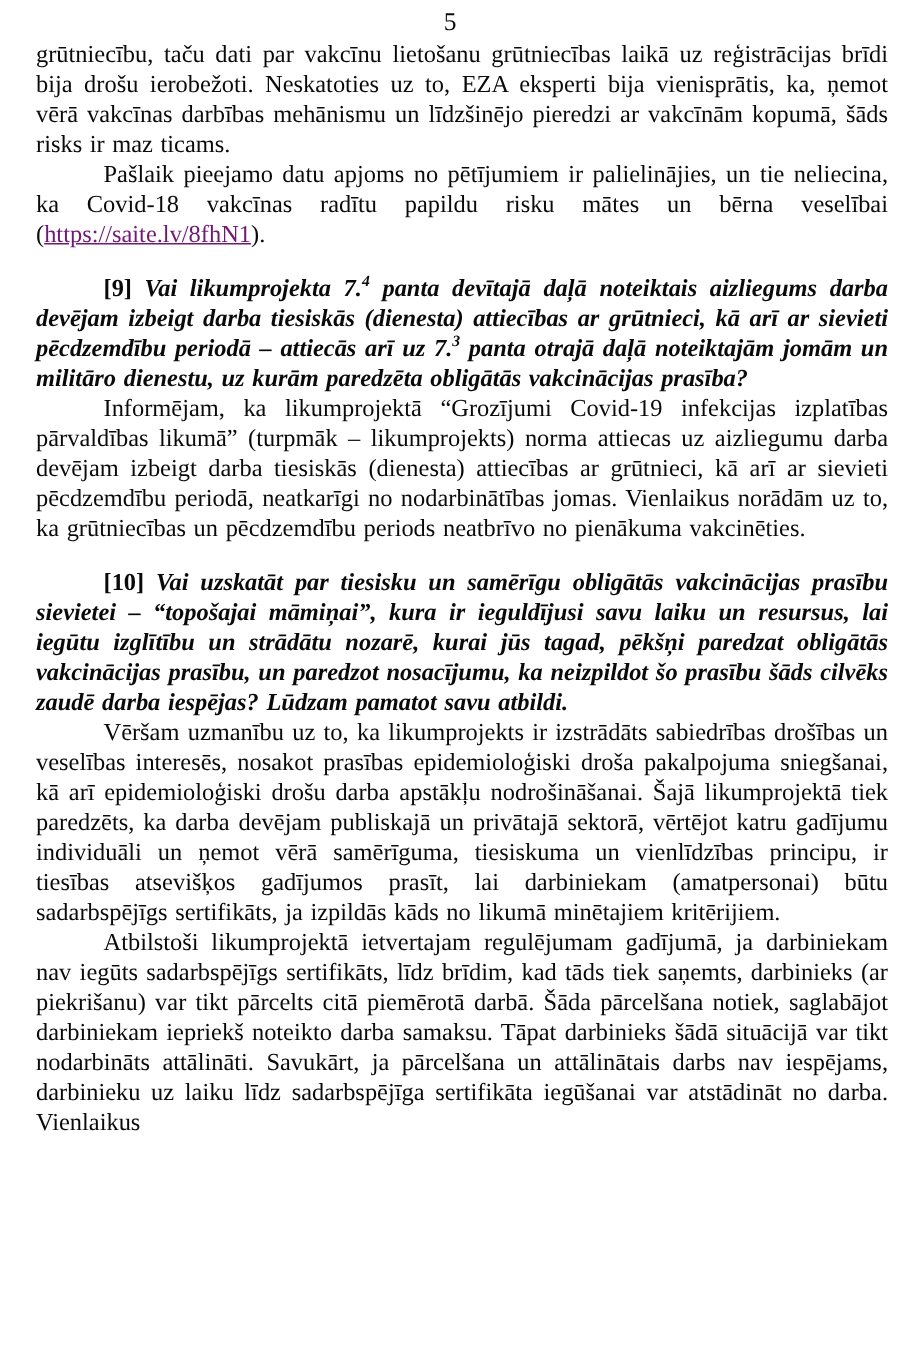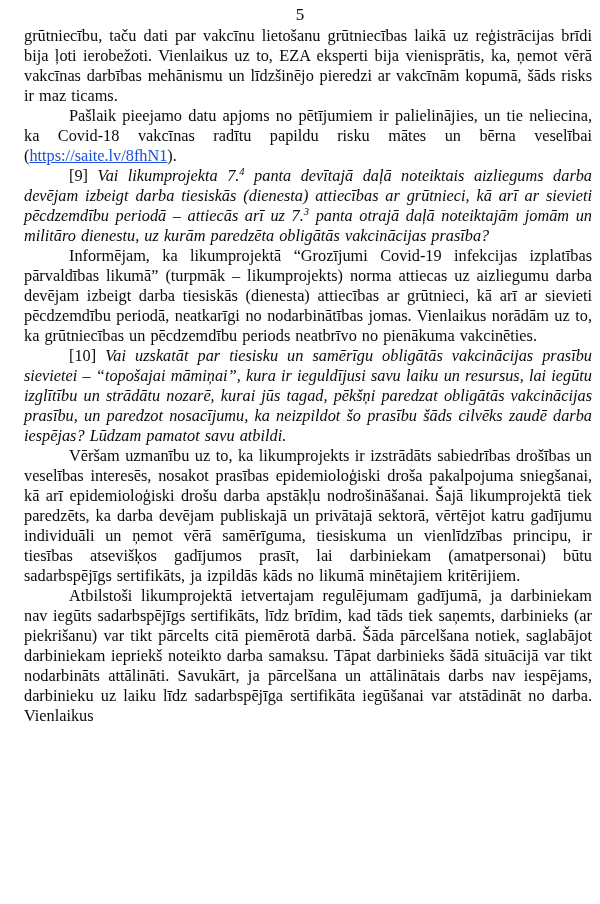--- a/index.html
+++ b/index.html
@@ -26,43 +26,44 @@
   }
   .para, .question {
     font-size: 16.3px;
     line-height: 20px;
     text-align: justify;
     text-indent: 45px;
     word-spacing: 1px;
   }
   .para.continuation { text-indent: 0; }
   .question {
-    font-weight: normal;
+    font-weight: bold;
     font-style: italic;
+    margin-top: 16px;
   }
   .question .qnum { font-style: normal; }
   .question sup {
     font-size: 10.5px;
     line-height: 0;
     vertical-align: super;
   }
   .para.cutoff { text-align-last: justify; }
   .doc-link {
-    color: #1d4ed8;
+    color: #701a75;
     margin-top: 32px;
   }
 </style>
 </head>
 <body>
 
 <div class="page">
 
   <div class="page-number">5</div>
 
-  <p class="para continuation">grūtniecību, taču dati par vakcīnu lietošanu grūtniecības laikā uz reģistrācijas brīdi bija ļoti ierobežoti. Vienlaikus uz to, EZA eksperti bija vienisprātis, ka, ņemot vērā vakcīnas darbības mehānismu un līdzšinējo pieredzi ar vakcīnām kopumā, šāds risks ir maz ticams.</p>
+  <p class="para continuation">grūtniecību, taču dati par vakcīnu lietošanu grūtniecības laikā uz reģistrācijas brīdi bija drošu ierobežoti. Neskatoties uz to, EZA eksperti bija vienisprātis, ka, ņemot vērā vakcīnas darbības mehānismu un līdzšinējo pieredzi ar vakcīnām kopumā, šāds risks ir maz ticams.</p>
 
   <p class="para"><span>Pašlaik pieejamo datu apjoms no pētījumiem ir palielinājies, un tie neliecina, ka Covid-18 vakcīnas radītu papildu risku mātes un bērna veselībai (</span><a class="doc-link" href="#">https://saite.lv/8fhN1</a><span>).</span></p>
 
 
   <p class="question"><span class="qnum">[9]</span><span> Vai likumprojekta 7.</span><sup>4</sup><span> panta devītajā daļā noteiktais aizliegums darba devējam izbeigt darba tiesiskās (dienesta) attiecības ar grūtnieci, kā arī ar sievieti pēcdzemdību periodā – attiecās arī uz 7.</span><sup>3</sup><span> panta otrajā daļā noteiktajām jomām un militāro dienestu, uz kurām paredzēta obligātās vakcinācijas prasība?</span></p>
 
   <p class="para">Informējam, ka likumprojektā “Grozījumi Covid-19 infekcijas izplatības pārvaldības likumā” (turpmāk – likumprojekts) norma attiecas uz aizliegumu darba devējam izbeigt darba tiesiskās (dienesta) attiecības ar grūtnieci, kā arī ar sievieti pēcdzemdību periodā, neatkarīgi no nodarbinātības jomas. Vienlaikus norādām uz to, ka grūtniecības un pēcdzemdību periods neatbrīvo no pienākuma vakcinēties.</p>
 
   <p class="question"><span class="qnum">[10]</span><span> Vai uzskatāt par tiesisku un samērīgu obligātās vakcinācijas prasību sievietei – “topošajai māmiņai”, kura ir ieguldījusi savu laiku un resursus, lai iegūtu izglītību un strādātu nozarē, kurai jūs tagad, pēkšņi paredzat obligātās vakcinācijas prasību, un paredzot nosacījumu, ka neizpildot šo prasību šāds cilvēks zaudē darba iespējas? Lūdzam pamatot savu atbildi.</span></p>
 

